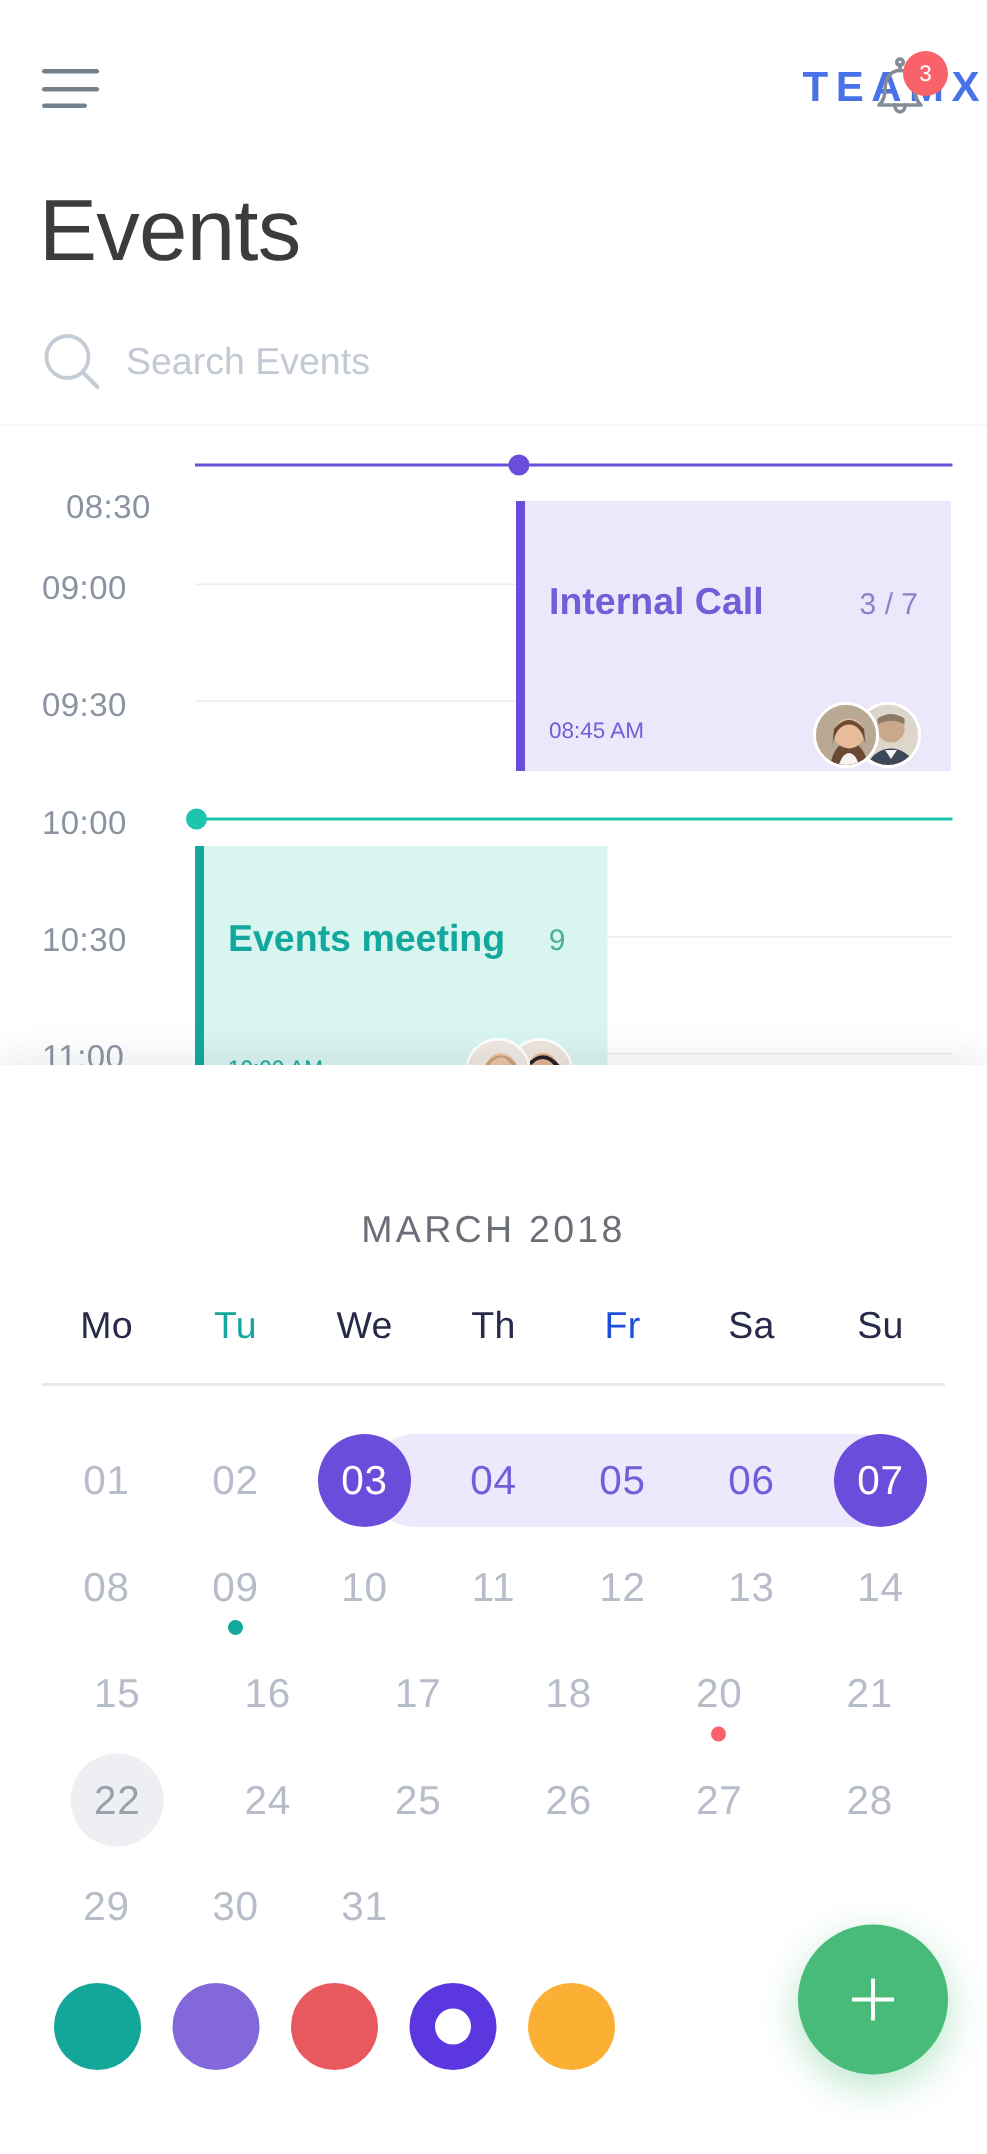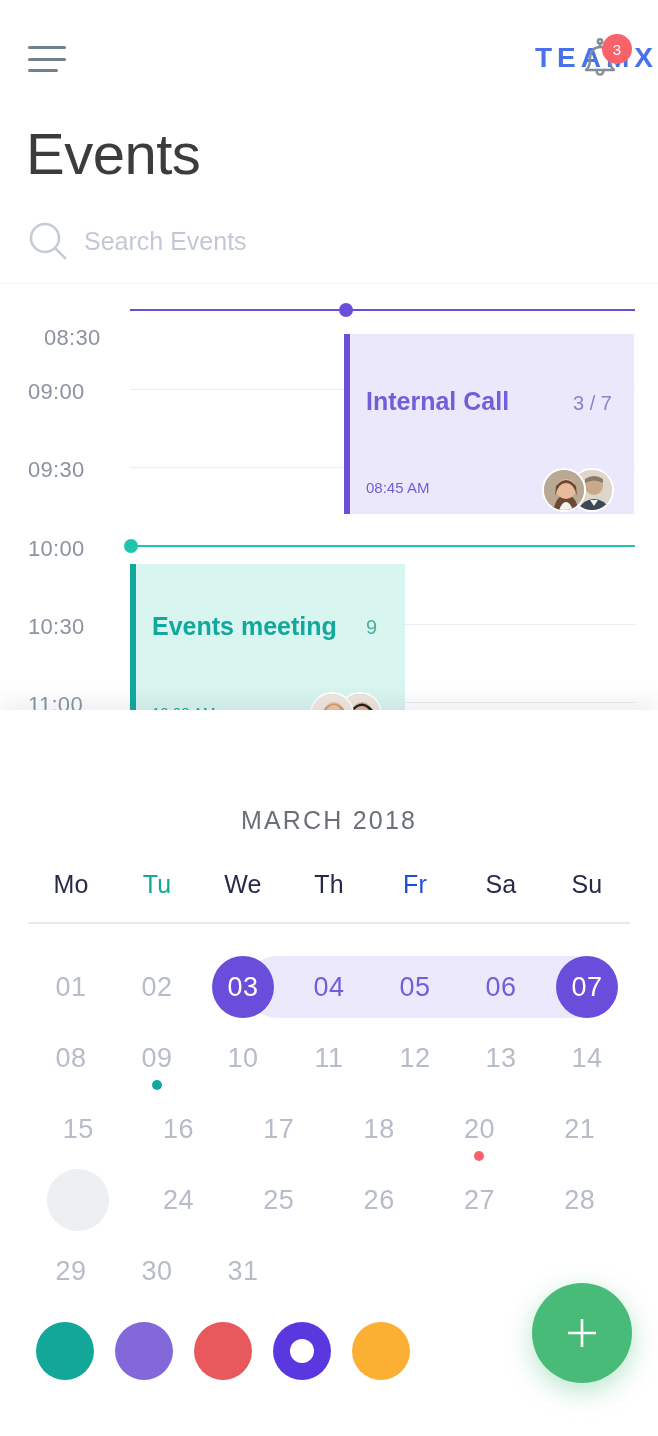--- a/index.html
+++ b/index.html
@@ -365,20 +365,21 @@
           <span class="dot" style="background:#f9616b;"></span>
         </div>
         <div class="day">
           <span class="daynum">21</span>
         </div>
       </div>
 
       <div class="week">
         <div class="day today">
           <span class="today-circle"></span>
+          <span class="daynum">22</span>
         </div>
         <div class="day">
           <span class="daynum">24</span>
         </div>
         <div class="day">
           <span class="daynum">25</span>
         </div>
         <div class="day">
           <span class="daynum">26</span>
         </div>

